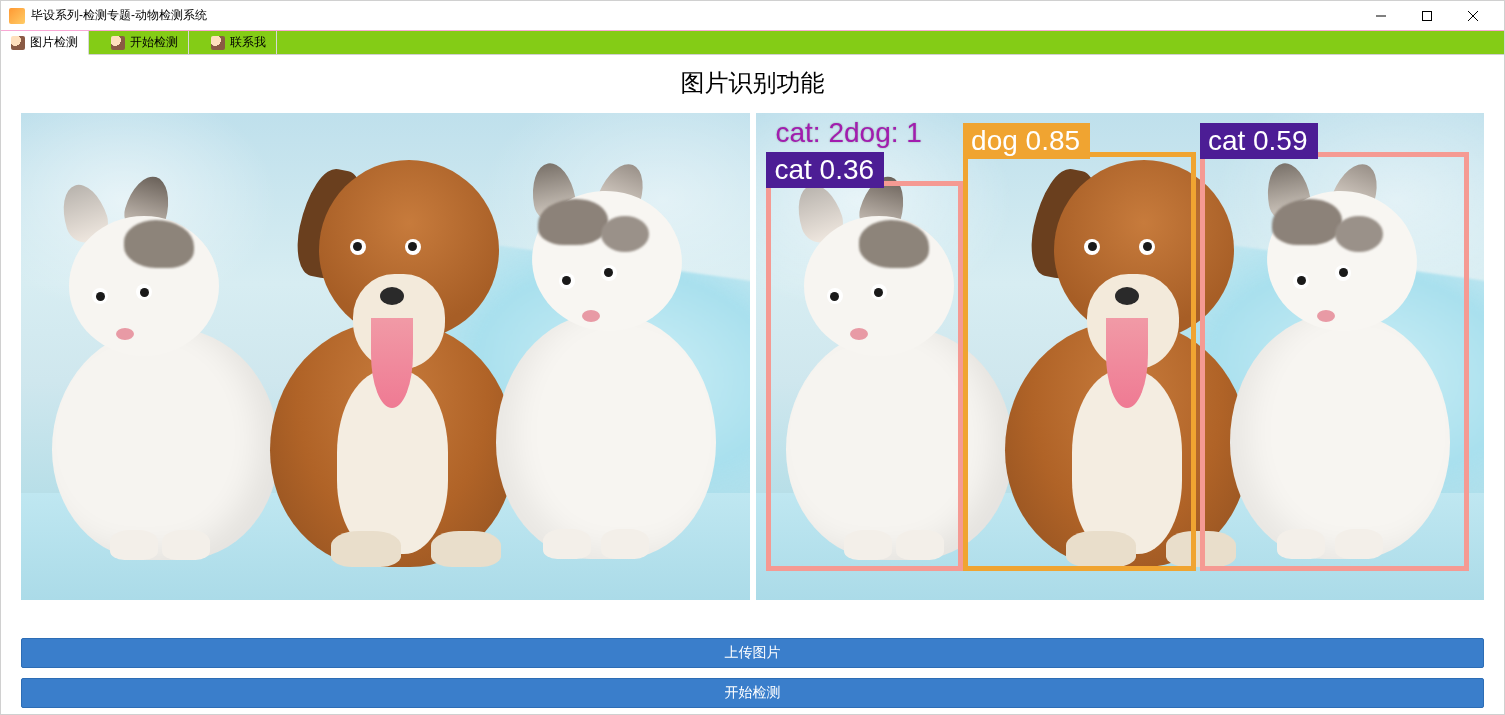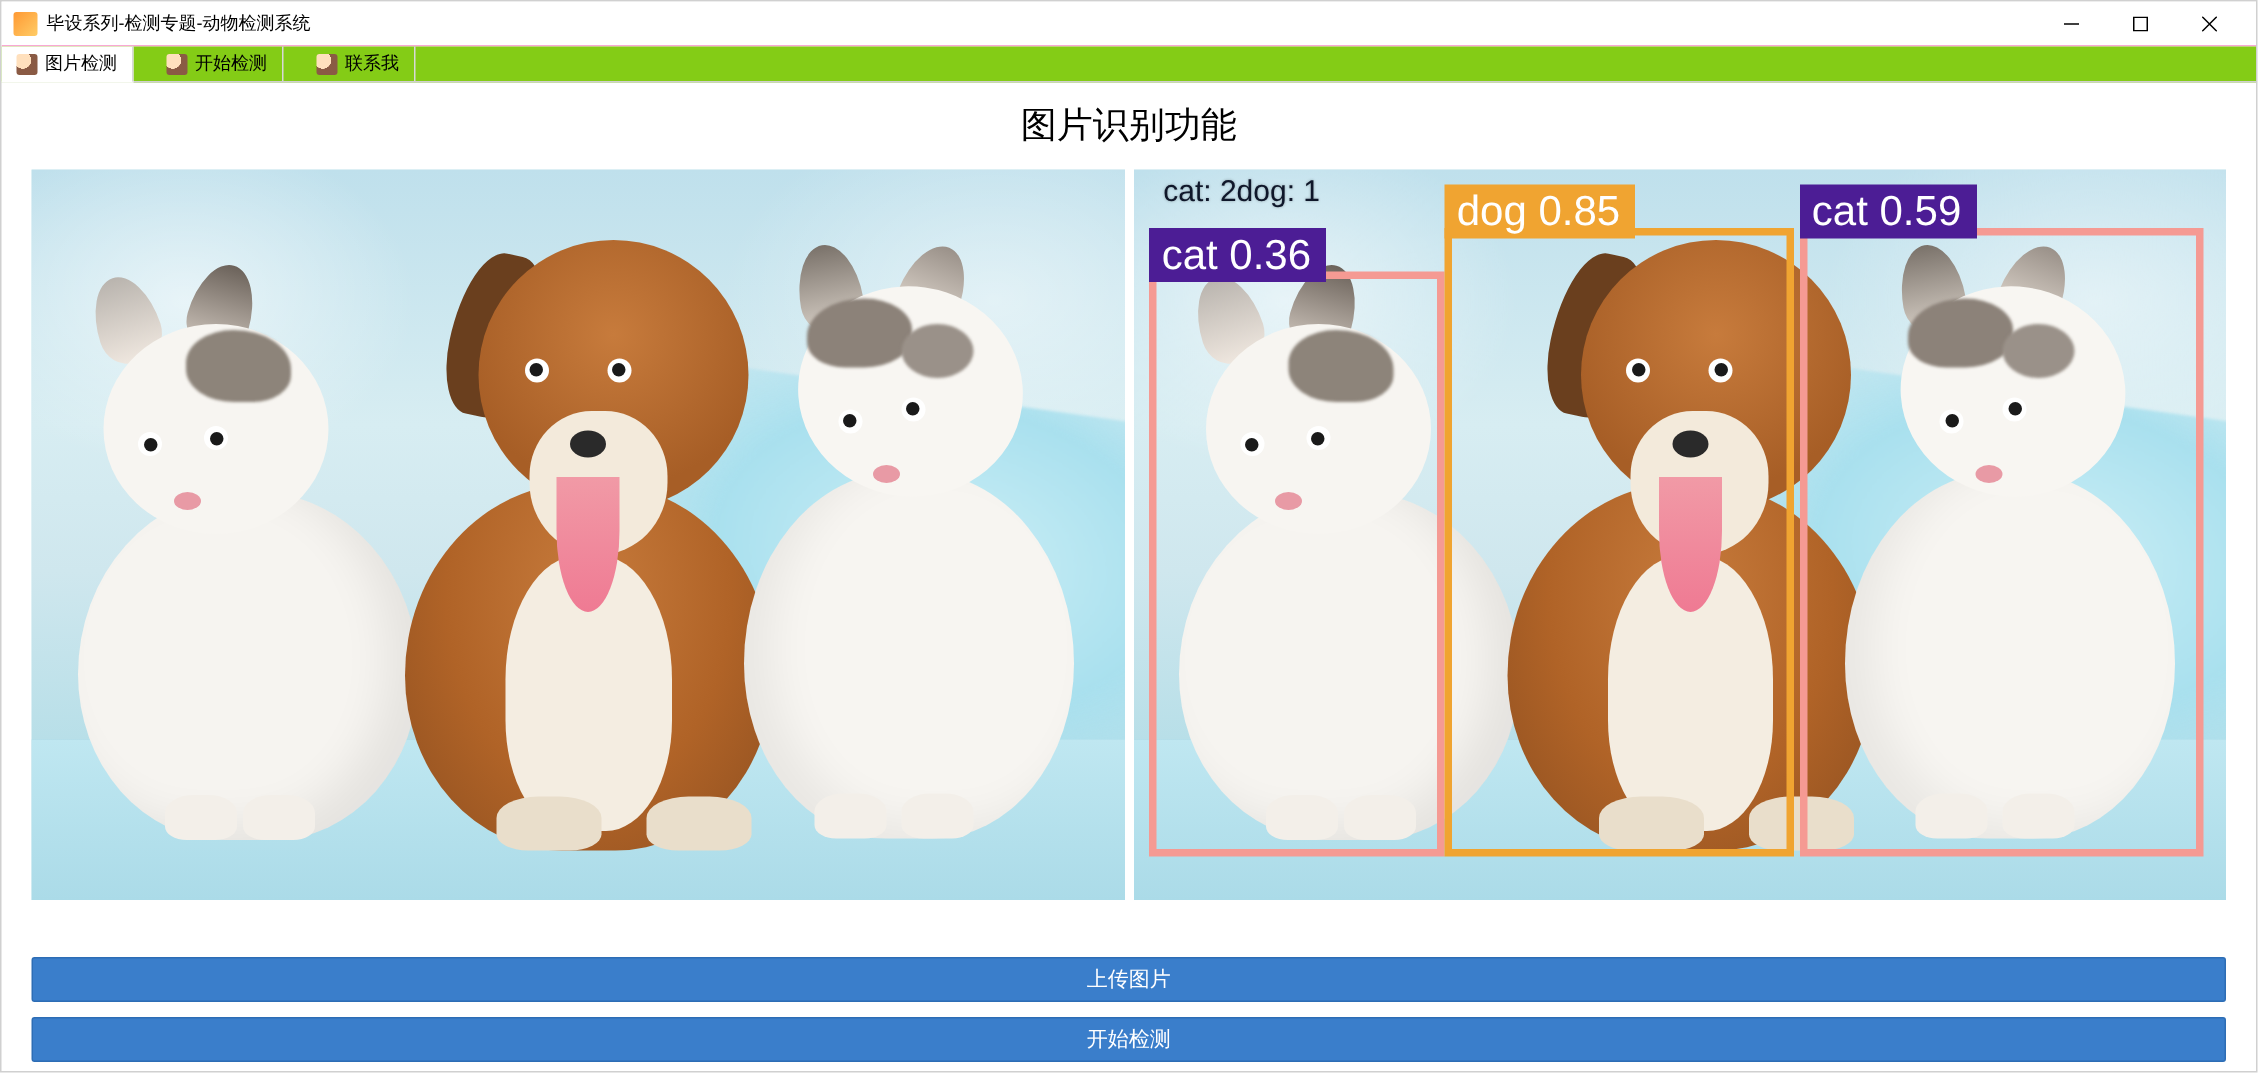--- a/index.html
+++ b/index.html
@@ -168,21 +168,21 @@
   .cat-right .patch { position:absolute; left:22%; top:8%; width:70px;height:46px; background:#8c8279; border-radius:60% 50% 50% 40%; filter:blur(1px);}
   .cat-right .patch2 { position:absolute; left:46%; top:12%; width:48px;height:36px; background:#9a9189; border-radius:50%; filter:blur(1px);}
   .cat-right .eye.l{ left:30%; top:26%; }
   .cat-right .eye.r{ left:46%; top:24%; }
   .cat-right .nose{ left:39%; top:35%; }
   .cat-right .paw{ left:24%; bottom:4%; background:#f3efe9; box-shadow: 58px 0 0 #f3efe9;}
 
   
   .det-summary {
     position: absolute; top: 4px; left: 20px;
-    font-size: 20px; color: #0f172a;
+    font-size: 28px; color: #a21caf;
     font-family: Arial, sans-serif;
     text-shadow: 0 0 2px rgba(0,0,0,.3);
     white-space: pre;
   }
   .bbox {
     position: absolute;
     border-width: 5px;
     border-style: solid;
   }
   .bbox .label {

